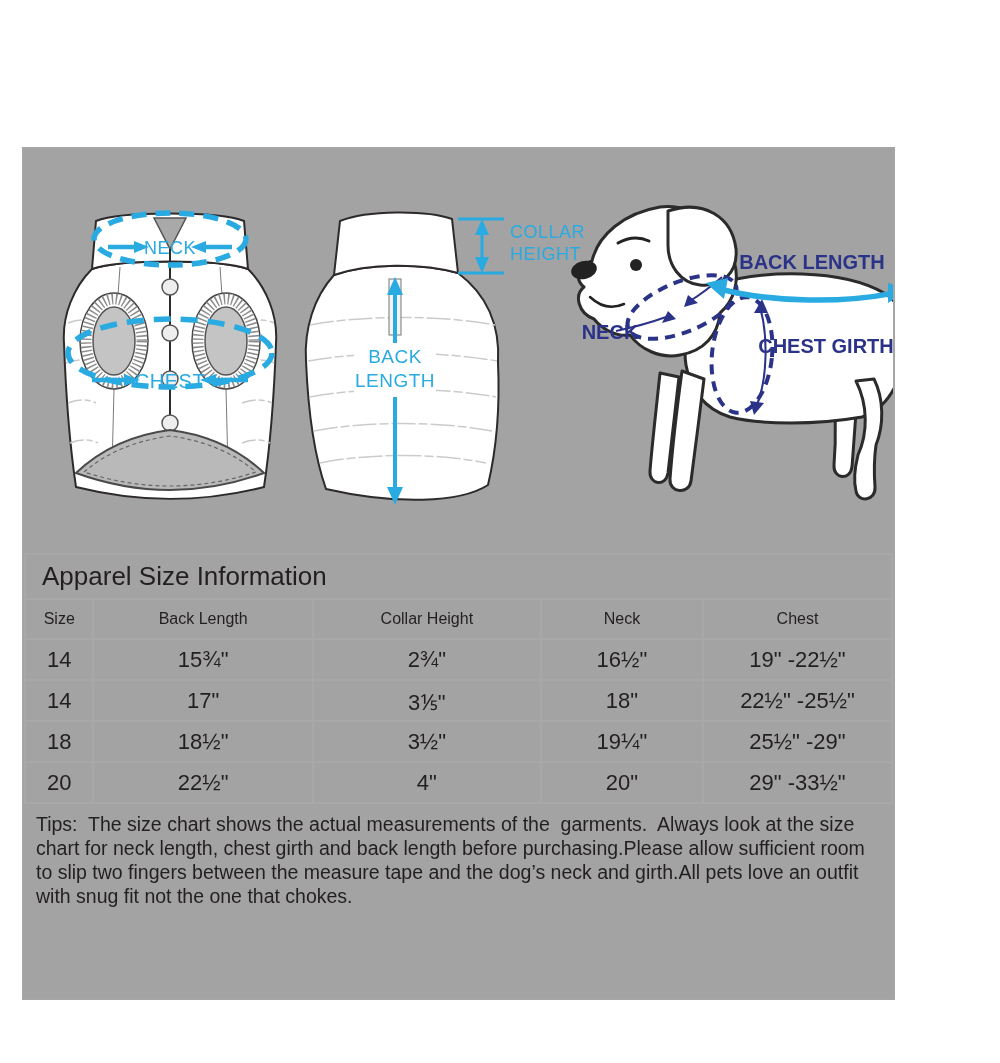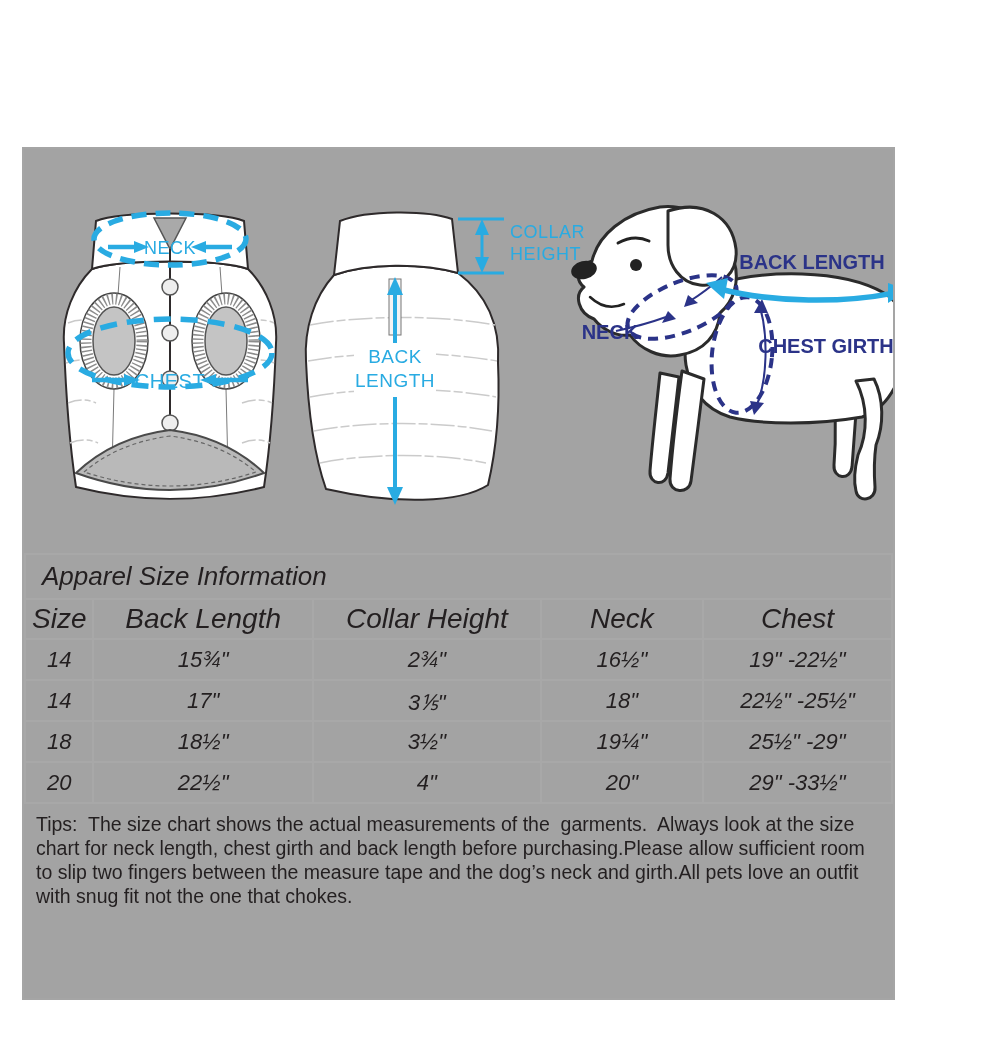--- a/index.html
+++ b/index.html
@@ -13,26 +13,26 @@
   .illustrations { position:relative; width:100%; height:404px; overflow:hidden; }
   .illu { position:absolute; }
   .illu-front { left:26px;  top:54px; width:240px; height:312px; }
   .illu-back  { left:268px; top:54px; width:298px; height:312px; }
   .illu-dog   { left:540px; top:24px; width:396px; height:352px; }
   svg text { font-family:"Liberation Sans", sans-serif; }
   .blue-label { fill:#29ABE2; font-size:18px; letter-spacing:0.5px; }
   .navy-label { fill:#2B3388; font-size:20px; font-weight:bold; }
   
   table.size-table { width:100%; border-collapse:collapse; table-layout:fixed; }
-  table.size-table td, table.size-table th { border:2px solid #a8a8a8;font-style:italic; }
+  table.size-table td, table.size-table th { border:2px solid #a8a8a8; }
   td.title-cell {
     height:45px; font-size:26px; padding-left:16px; text-align:left;
     font-weight:normal; vertical-align:middle;
   }
-  th.col-head { height:40px; font-size:28px; font-weight:normal; text-align:center; vertical-align:middle; }
+  th.col-head { height:40px; font-size:16px; font-weight:normal; text-align:center; vertical-align:middle; }
   td.cell { height:41px; font-size:22px; text-align:center; vertical-align:middle; }
   
   .tips {
     padding:8px 12px 0 12px; font-size:19.5px; line-height:24px;
     white-space:pre-wrap;
   }
 </style>
 </head>
 <body>
 

